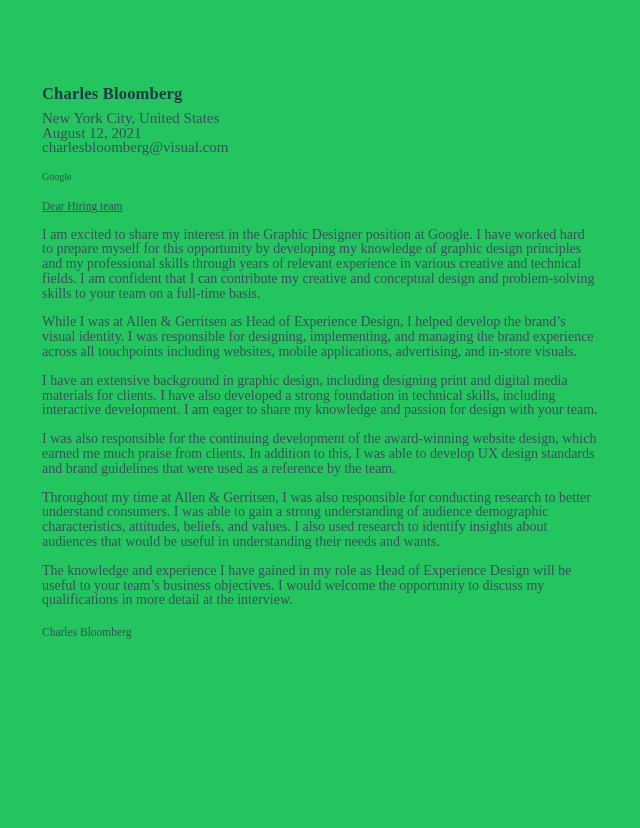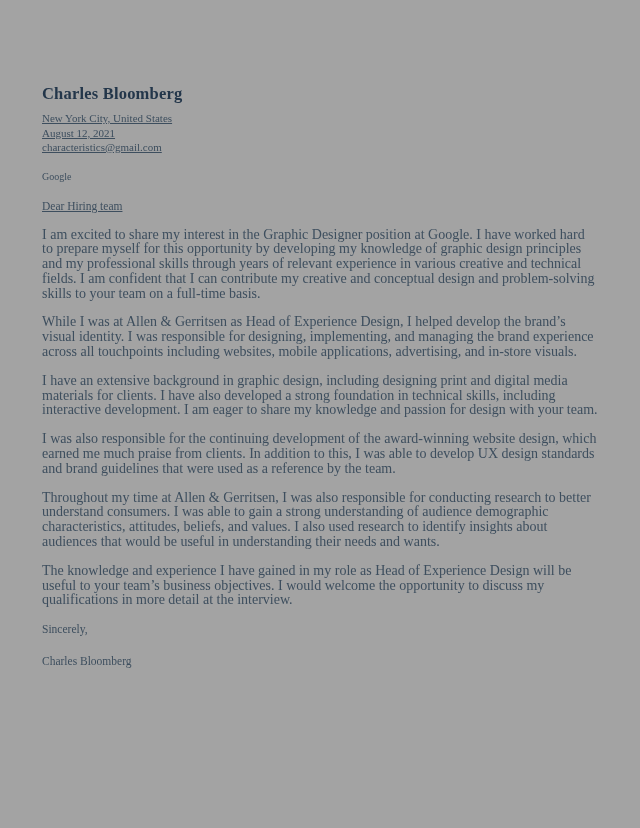--- a/index.html
+++ b/index.html
@@ -4,39 +4,38 @@
 <style>
   html, body {
     margin: 0;
     padding: 0;
     background: #ffffff;
   }
   .page {
     position: relative;
     width: 640px;
     height: 828px;
-    background: #a3a3a3;
+    background: #22c55e;
     box-sizing: border-box;
     padding: 84px 42px 40px 42px;
     font-family: "Liberation Serif", "DejaVu Serif", serif;
     color: #3d4e5e;
     overflow: hidden;
   }
   .sender-name {
     font-size: 16.5px;
     font-weight: bold;
     color: #23364a;
     letter-spacing: 0.2px;
     margin: 0 0 7px 0;
   }
   .contact-block {
-    font-size: 11px;
+    font-size: 15px;
     line-height: 14.5px;
     color: #3d4e5e;
-    text-decoration: underline;
   }
   .contact-line {
     margin: 0;
   }
   .recipient-block {
     margin-top: 15px;
     font-size: 10px;
     line-height: 14.5px;
   }
   .salutation {
@@ -68,35 +67,34 @@
 </head>
 <body>
 
 <div class="page">
 
   <h1 class="sender-name">Charles Bloomberg</h1>
 
   <div class="contact-block">
     <p class="contact-line">New York City, United States</p>
     <p class="contact-line">August 12, 2021</p>
-    <p class="contact-line">characteristics@gmail.com</p>
+    <p class="contact-line">charlesbloomberg@visual.com</p>
   </div>
 
   <div class="recipient-block">
     <p class="contact-line">Google</p>
   </div>
 
   <div class="salutation">Dear Hiring team</div>
 
   <div class="body-copy">
     <p>I am excited to share my interest in the Graphic Designer position at Google. I have worked hard to prepare myself for this opportunity by developing my knowledge of graphic design principles and my professional skills through years of relevant experience in various creative and technical fields. I am confident that I can contribute my creative and conceptual design and problem-solving skills to your team on a full-time basis.</p>
     <p>While I was at Allen &amp; Gerritsen as Head of Experience Design, I helped develop the brand’s visual identity. I was responsible for designing, implementing, and managing the brand experience across all touchpoints including websites, mobile applications, advertising, and in-store visuals.</p>
     <p>I have an extensive background in graphic design, including designing print and digital media materials for clients. I have also developed a strong foundation in technical skills, including interactive development. I am eager to share my knowledge and passion for design with your team.</p>
     <p>I was also responsible for the continuing development of the award-winning website design, which earned me much praise from clients. In addition to this, I was able to develop UX design standards and brand guidelines that were used as a reference by the team.</p>
     <p>Throughout my time at Allen &amp; Gerritsen, I was also responsible for conducting research to better understand consumers. I was able to gain a strong understanding of audience demographic characteristics, attitudes, beliefs, and values. I also used research to identify insights about audiences that would be useful in understanding their needs and wants.</p>
     <p>The knowledge and experience I have gained in my role as Head of Experience Design will be useful to your team’s business objectives. I would welcome the opportunity to discuss my qualifications in more detail at the interview.</p>
   </div>
 
-  <div class="closing">Sincerely,</div>
 
   <div class="signature">Charles Bloomberg</div>
 
 </div>
 
 </body></html>

